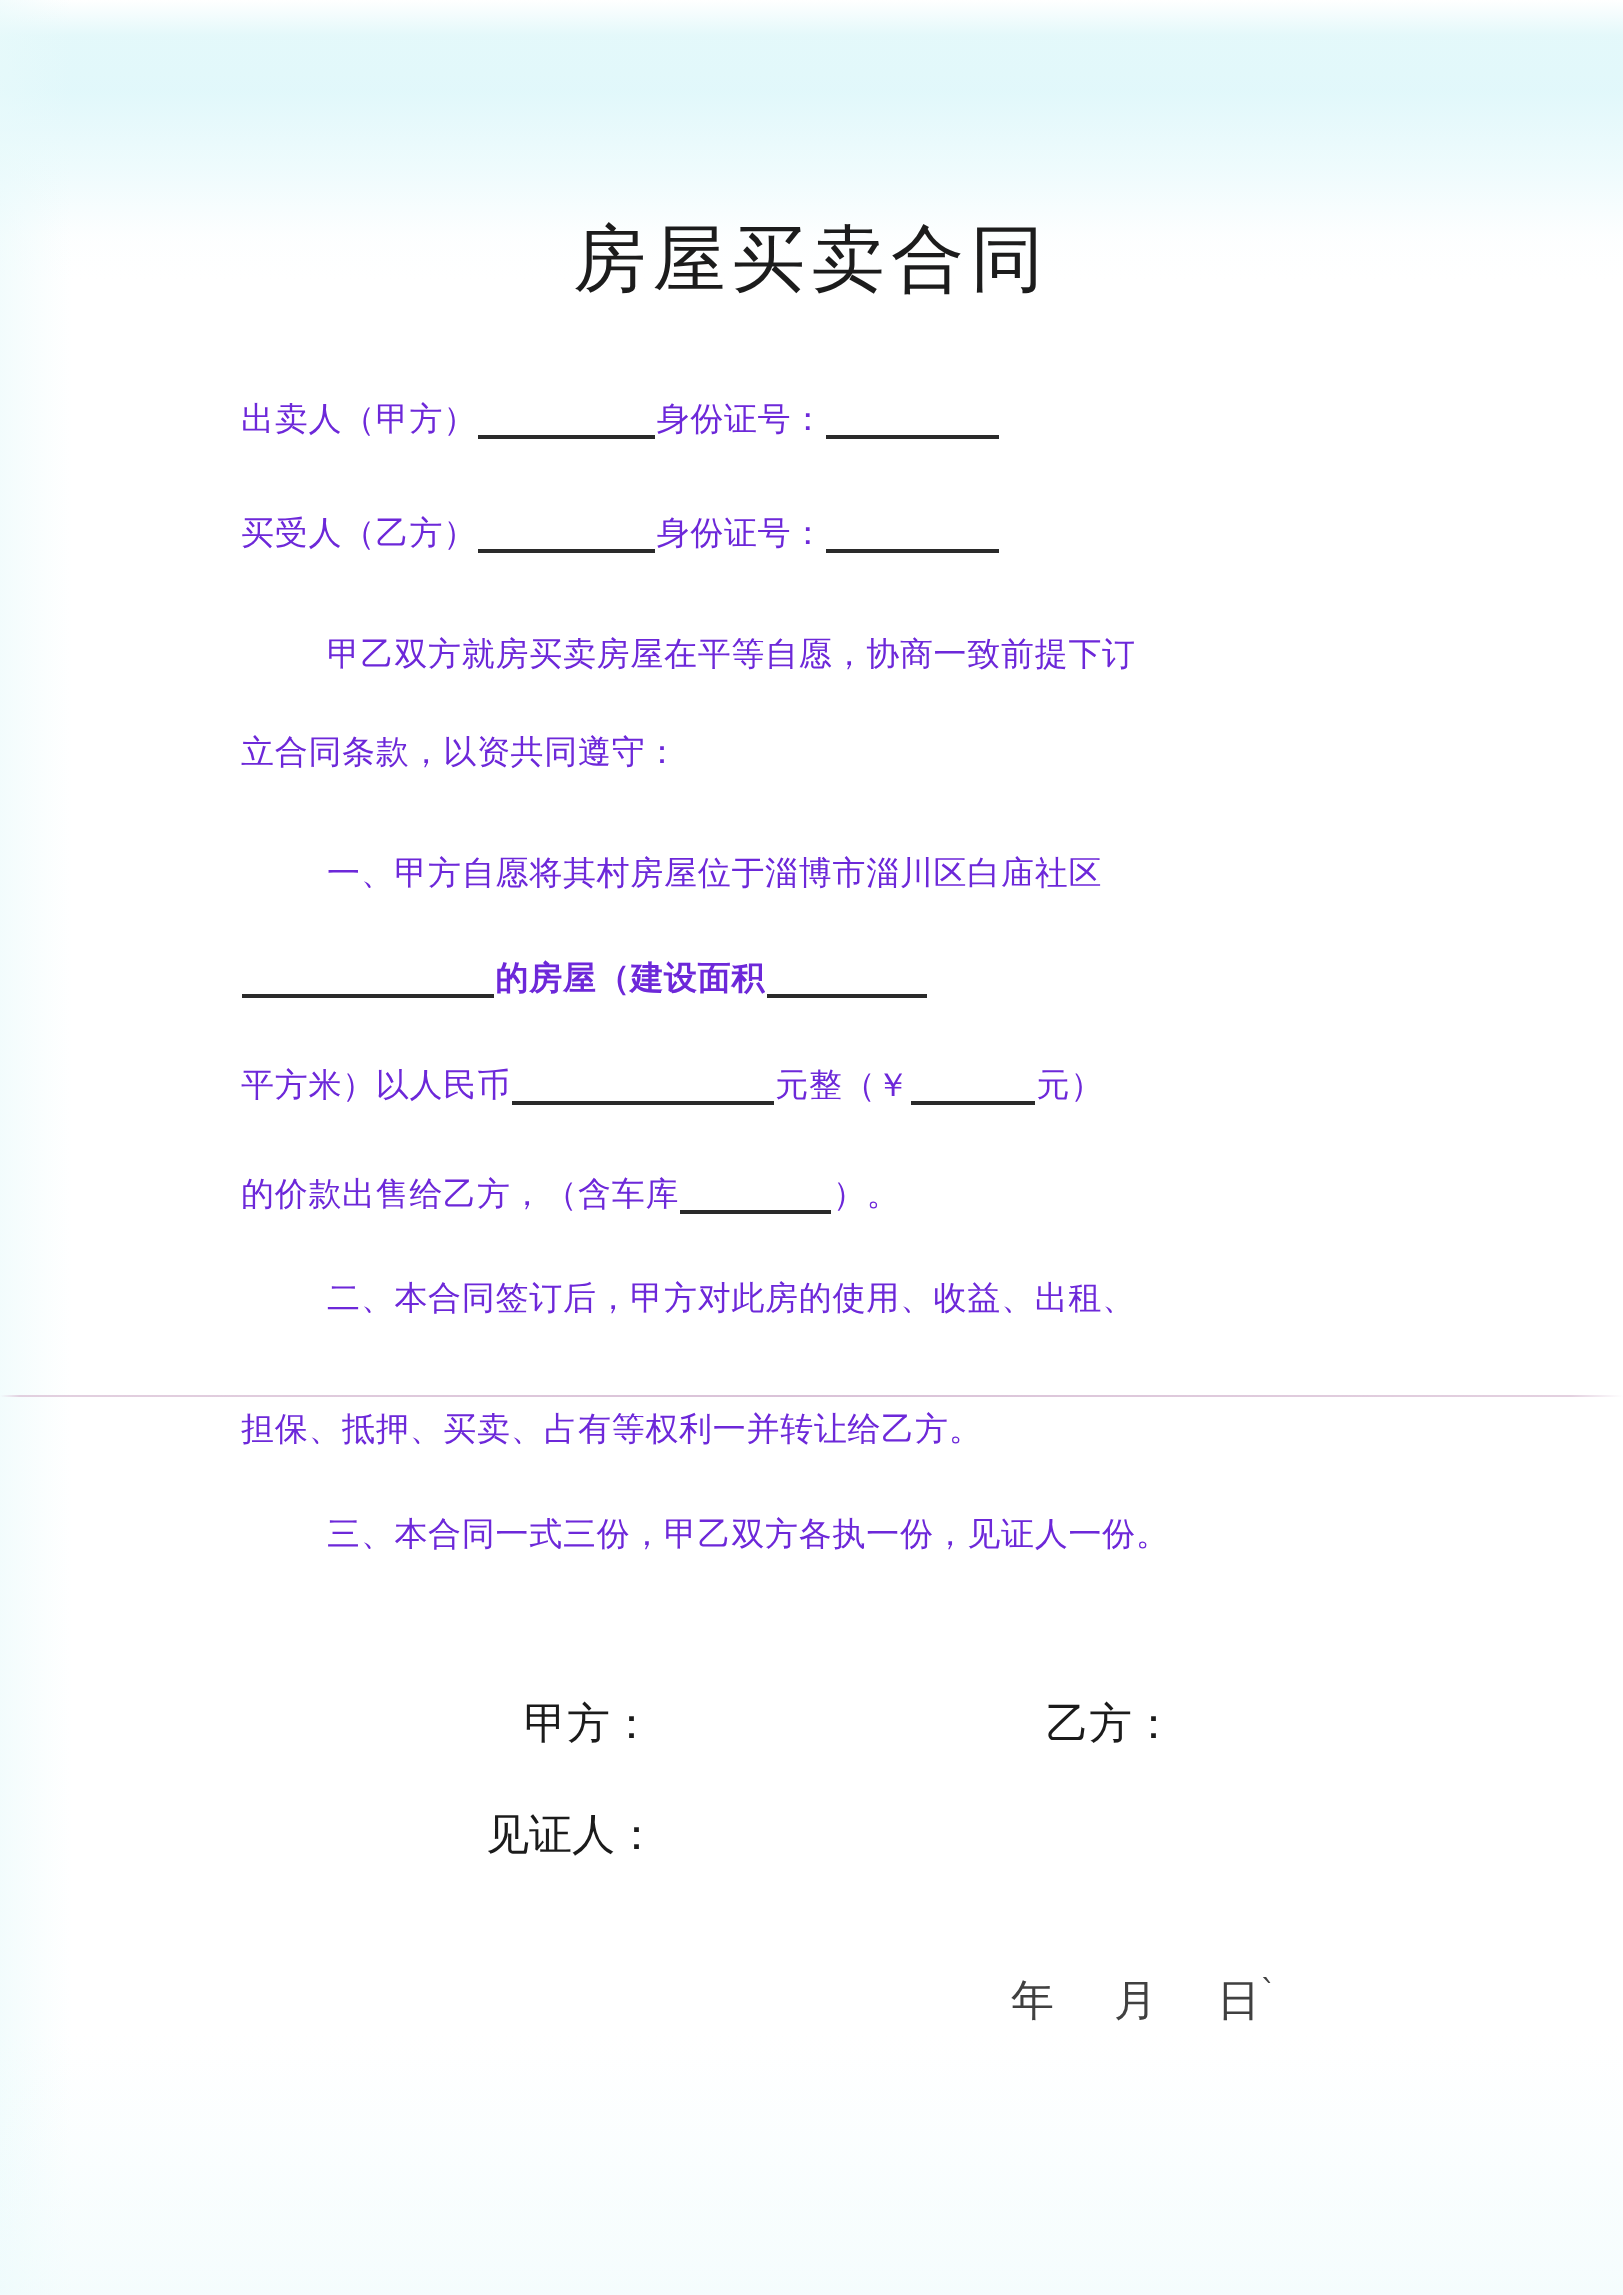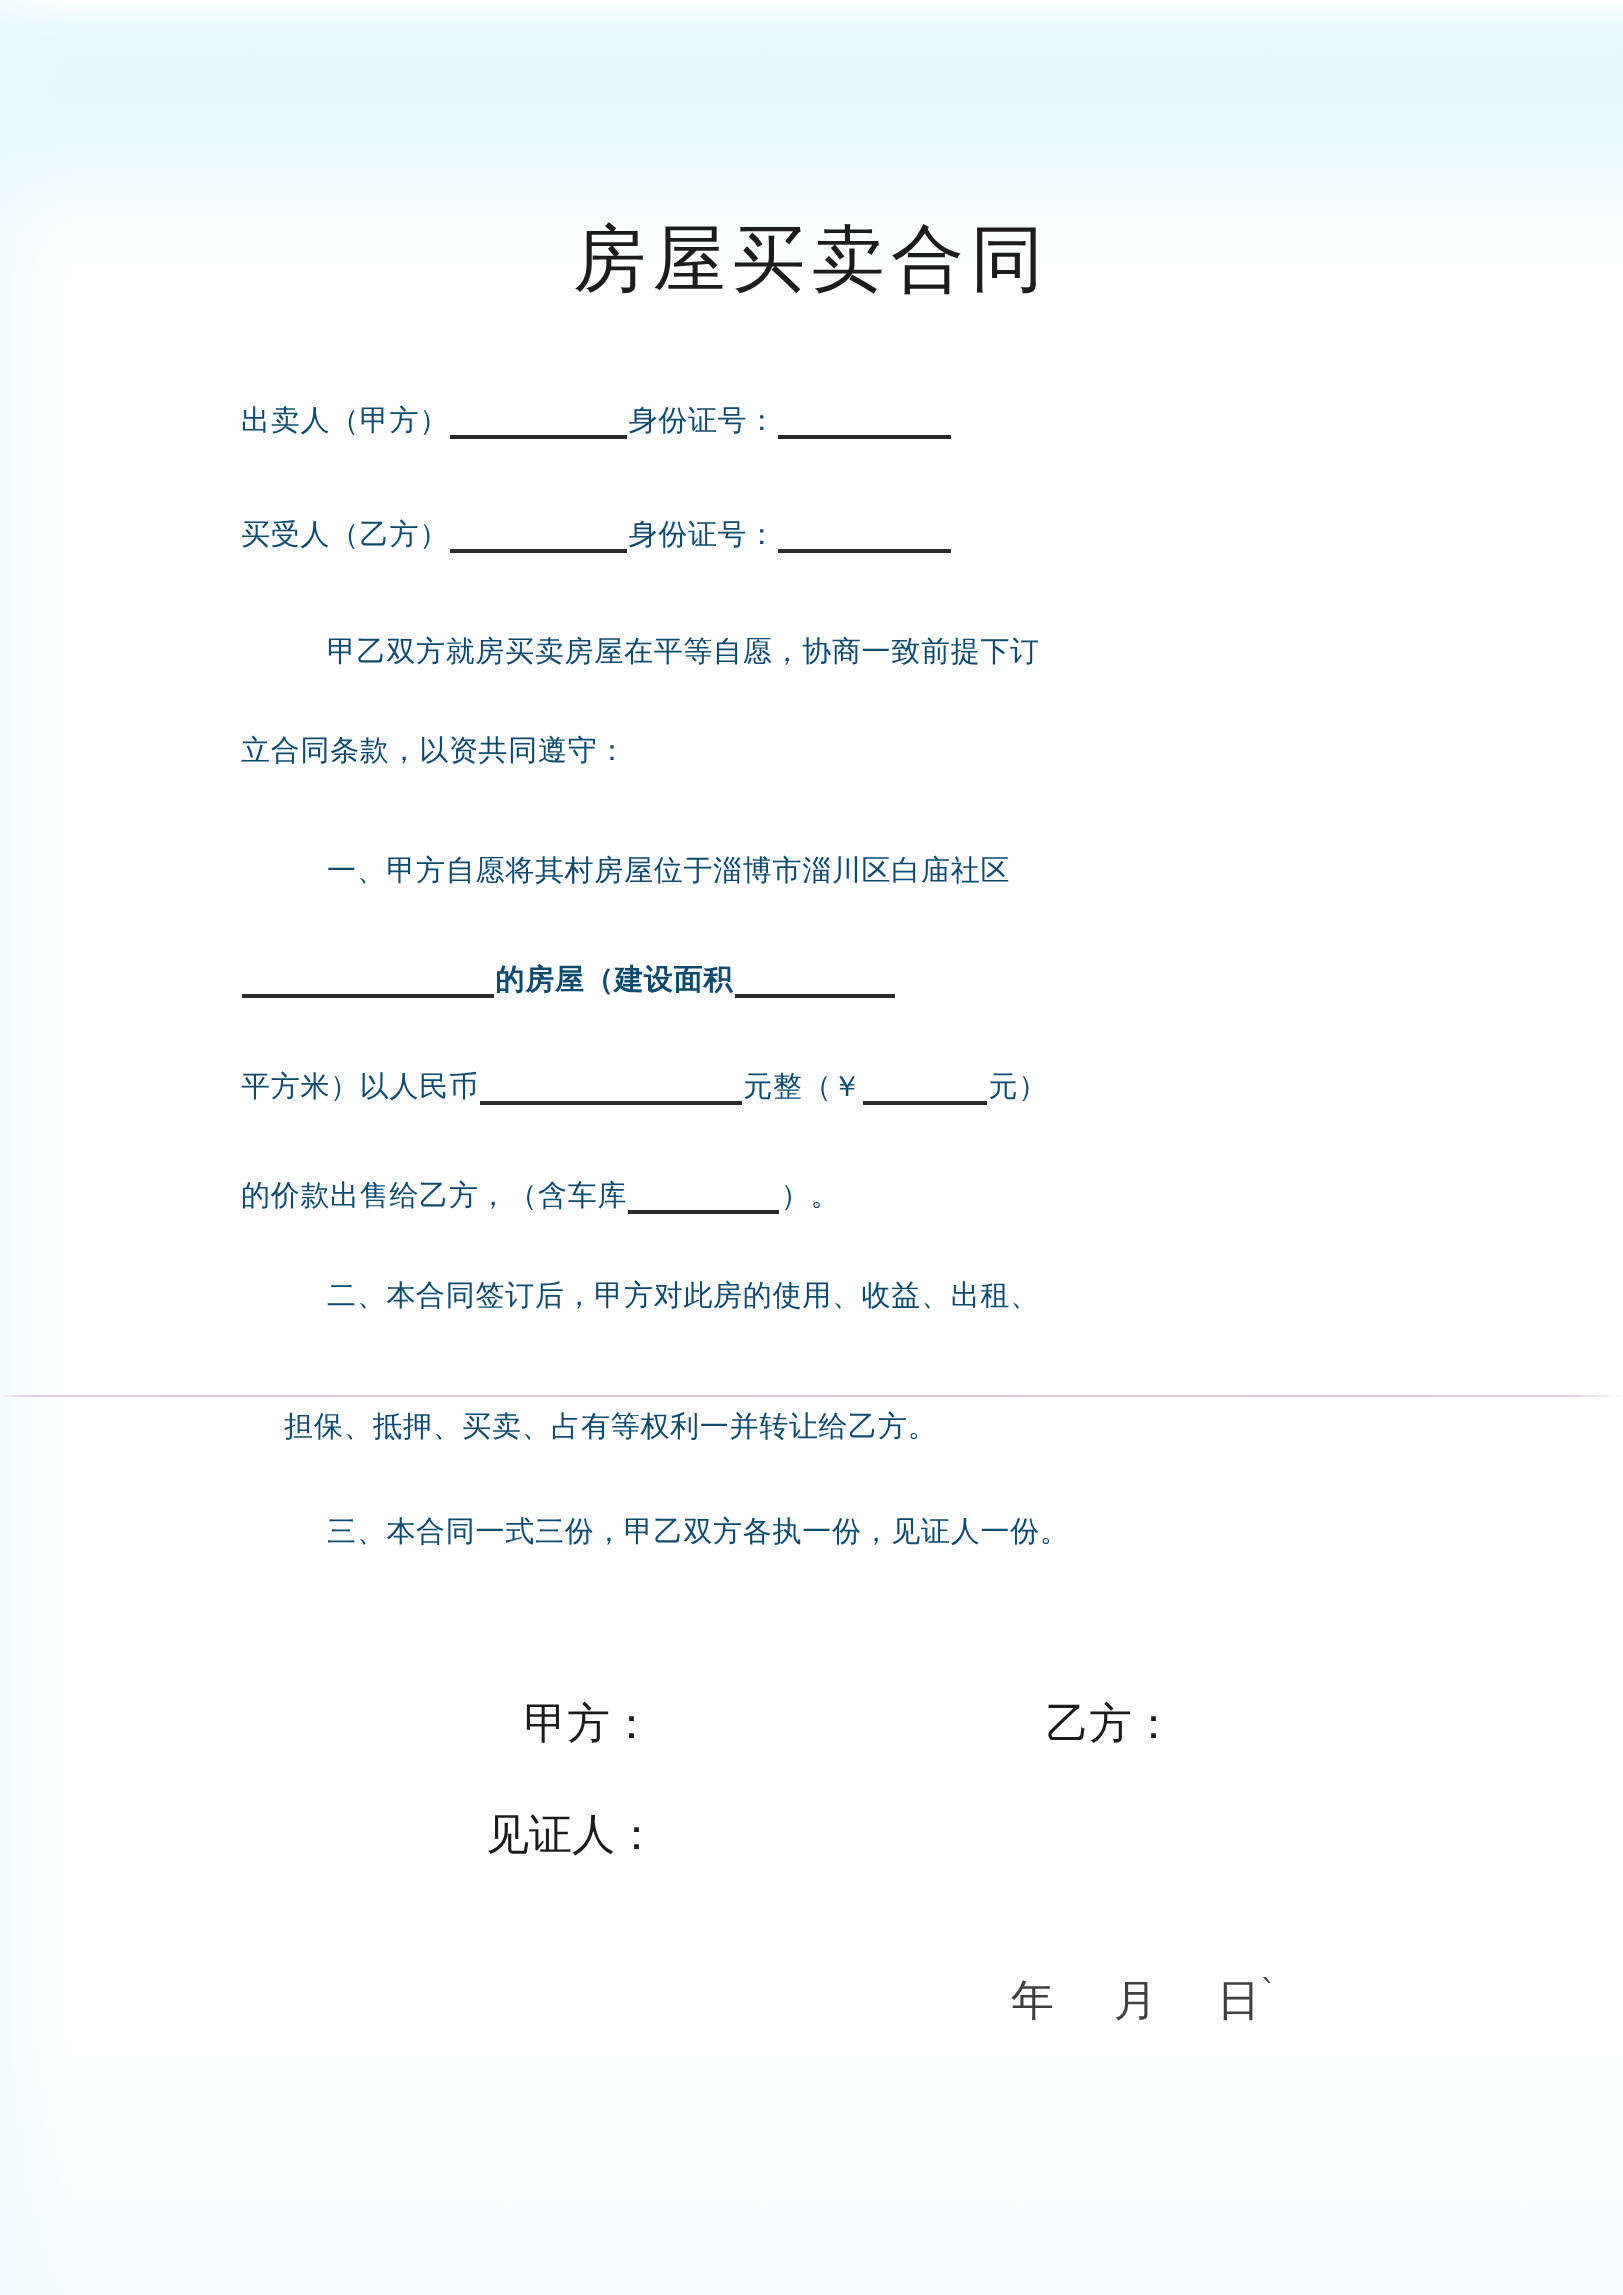--- a/index.html
+++ b/index.html
@@ -89,23 +89,23 @@
     font-family: "DejaVu Sans", "Liberation Sans", sans-serif;
     font-size: 73px;
     line-height: 1;
     letter-spacing: 6.5px;
     color: #1c1c1c;
     font-weight: 500;
   }
 
   .line {
     position: absolute;
-    font-size: 29px;
-    line-height: 1;
-    color: #0c4a6e;
+    font-size: 33px;
+    line-height: 1;
+    color: #6d28d9;
     white-space: nowrap;
     font-family: "DejaVu Serif", "Liberation Serif", serif;
     letter-spacing: 0.7px;
   }
 
   
   .blank {
     display: inline-block;
     border-bottom: 4.6px solid #2a2a2a;
     height: 37px;
@@ -175,21 +175,21 @@
     <div class="line" style="left:241px; top:1059px;">
       <span>平方米）以人民币</span><span class="blank w-e"></span><span>元整（￥</span><span class="blank w-f"></span><span>元）</span>
     </div>
 
     <div class="line" style="left:241px; top:1168px;">
       <span>的价款出售给乙方，（含车库</span><span class="blank w-g"></span><span>）。</span>
     </div>
 
     <div class="line" style="left:327px; top:1276px;">二、本合同签订后，甲方对此房的使用、收益、出租、</div>
 
-    <div class="line" style="left:241px; top:1407px;margin-left:43px;">担保、抵押、买卖、占有等权利一并转让给乙方。</div>
+    <div class="line" style="left:241px; top:1407px;">担保、抵押、买卖、占有等权利一并转让给乙方。</div>
 
     <div class="line" style="left:327px; top:1512px;">三、本合同一式三份，甲乙双方各执一份，见证人一份。</div>
 
     <div class="sig-row" style="left:524px; top:1697px;">
       <span>甲方：</span><span class="sig-gap"></span><span>乙方：</span>
     </div>
 
     <div class="sig-row" style="left:486px; top:1808px;">
       <span>见证人：</span>
     </div>

